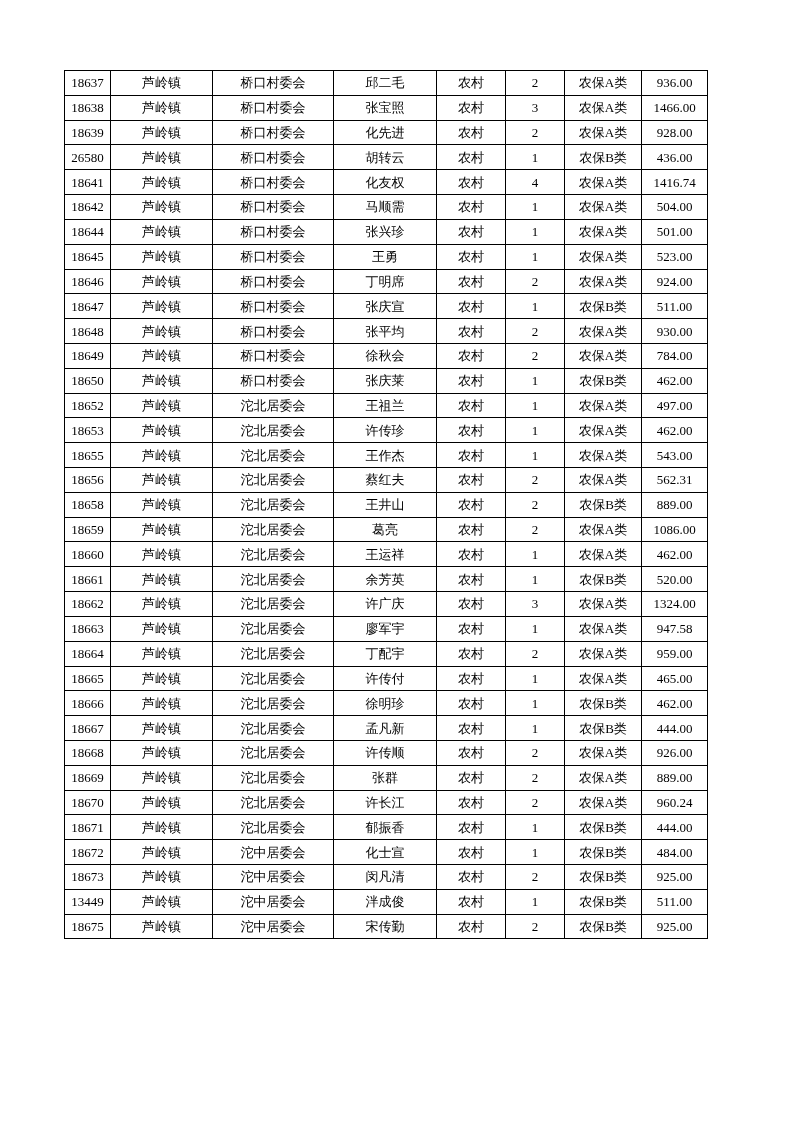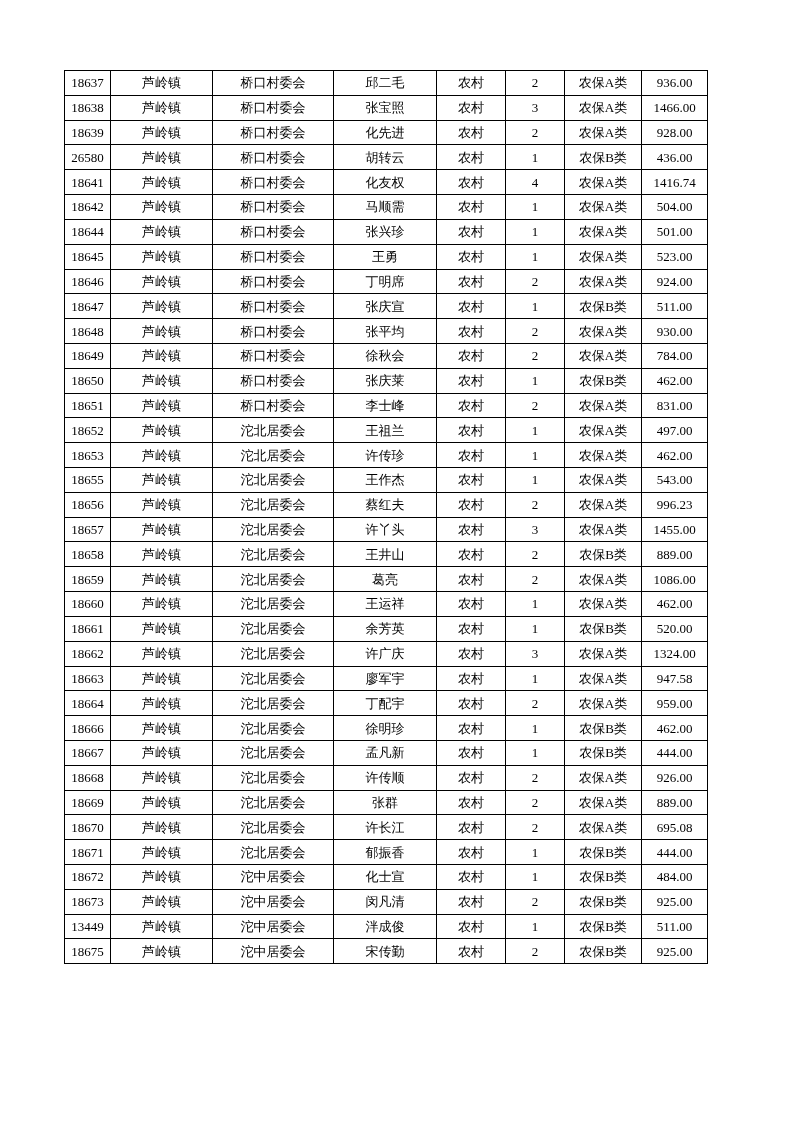--- a/index.html
+++ b/index.html
@@ -182,30 +182,20 @@
           <td>18650</td>
           <td>芦岭镇</td>
           <td>桥口村委会</td>
           <td>张庆莱</td>
           <td>农村</td>
           <td>1</td>
           <td>农保B类</td>
           <td>462.00</td>
         </tr>
         <tr>
-          <td>18651</td>
-          <td>芦岭镇</td>
-          <td>桥口村委会</td>
-          <td>李士峰</td>
-          <td>农村</td>
-          <td>2</td>
-          <td>农保A类</td>
-          <td>831.00</td>
-        </tr>
-        <tr>
           <td>18652</td>
           <td>芦岭镇</td>
           <td>沱北居委会</td>
           <td>王祖兰</td>
           <td>农村</td>
           <td>1</td>
           <td>农保A类</td>
           <td>497.00</td>
         </tr>
         <tr>
@@ -229,151 +219,151 @@
           <td>543.00</td>
         </tr>
         <tr>
           <td>18656</td>
           <td>芦岭镇</td>
           <td>沱北居委会</td>
           <td>蔡红夫</td>
           <td>农村</td>
           <td>2</td>
           <td>农保A类</td>
-          <td>996.23</td>
-        </tr>
-        <tr>
-          <td>18657</td>
-          <td>芦岭镇</td>
-          <td>沱北居委会</td>
-          <td>许丫头</td>
+          <td>562.31</td>
+        </tr>
+        <tr>
+          <td>18658</td>
+          <td>芦岭镇</td>
+          <td>沱北居委会</td>
+          <td>王井山</td>
+          <td>农村</td>
+          <td>2</td>
+          <td>农保B类</td>
+          <td>889.00</td>
+        </tr>
+        <tr>
+          <td>18659</td>
+          <td>芦岭镇</td>
+          <td>沱北居委会</td>
+          <td>葛亮</td>
+          <td>农村</td>
+          <td>2</td>
+          <td>农保A类</td>
+          <td>1086.00</td>
+        </tr>
+        <tr>
+          <td>18660</td>
+          <td>芦岭镇</td>
+          <td>沱北居委会</td>
+          <td>王运祥</td>
+          <td>农村</td>
+          <td>1</td>
+          <td>农保A类</td>
+          <td>462.00</td>
+        </tr>
+        <tr>
+          <td>18661</td>
+          <td>芦岭镇</td>
+          <td>沱北居委会</td>
+          <td>余芳英</td>
+          <td>农村</td>
+          <td>1</td>
+          <td>农保B类</td>
+          <td>520.00</td>
+        </tr>
+        <tr>
+          <td>18662</td>
+          <td>芦岭镇</td>
+          <td>沱北居委会</td>
+          <td>许广庆</td>
           <td>农村</td>
           <td>3</td>
           <td>农保A类</td>
-          <td>1455.00</td>
-        </tr>
-        <tr>
-          <td>18658</td>
-          <td>芦岭镇</td>
-          <td>沱北居委会</td>
-          <td>王井山</td>
-          <td>农村</td>
-          <td>2</td>
-          <td>农保B类</td>
+          <td>1324.00</td>
+        </tr>
+        <tr>
+          <td>18663</td>
+          <td>芦岭镇</td>
+          <td>沱北居委会</td>
+          <td>廖军宇</td>
+          <td>农村</td>
+          <td>1</td>
+          <td>农保A类</td>
+          <td>947.58</td>
+        </tr>
+        <tr>
+          <td>18664</td>
+          <td>芦岭镇</td>
+          <td>沱北居委会</td>
+          <td>丁配宇</td>
+          <td>农村</td>
+          <td>2</td>
+          <td>农保A类</td>
+          <td>959.00</td>
+        </tr>
+        <tr>
+          <td>18665</td>
+          <td>芦岭镇</td>
+          <td>沱北居委会</td>
+          <td>许传付</td>
+          <td>农村</td>
+          <td>1</td>
+          <td>农保A类</td>
+          <td>465.00</td>
+        </tr>
+        <tr>
+          <td>18666</td>
+          <td>芦岭镇</td>
+          <td>沱北居委会</td>
+          <td>徐明珍</td>
+          <td>农村</td>
+          <td>1</td>
+          <td>农保B类</td>
+          <td>462.00</td>
+        </tr>
+        <tr>
+          <td>18667</td>
+          <td>芦岭镇</td>
+          <td>沱北居委会</td>
+          <td>孟凡新</td>
+          <td>农村</td>
+          <td>1</td>
+          <td>农保B类</td>
+          <td>444.00</td>
+        </tr>
+        <tr>
+          <td>18668</td>
+          <td>芦岭镇</td>
+          <td>沱北居委会</td>
+          <td>许传顺</td>
+          <td>农村</td>
+          <td>2</td>
+          <td>农保A类</td>
+          <td>926.00</td>
+        </tr>
+        <tr>
+          <td>18669</td>
+          <td>芦岭镇</td>
+          <td>沱北居委会</td>
+          <td>张群</td>
+          <td>农村</td>
+          <td>2</td>
+          <td>农保A类</td>
           <td>889.00</td>
         </tr>
         <tr>
-          <td>18659</td>
-          <td>芦岭镇</td>
-          <td>沱北居委会</td>
-          <td>葛亮</td>
-          <td>农村</td>
-          <td>2</td>
-          <td>农保A类</td>
-          <td>1086.00</td>
-        </tr>
-        <tr>
-          <td>18660</td>
-          <td>芦岭镇</td>
-          <td>沱北居委会</td>
-          <td>王运祥</td>
-          <td>农村</td>
-          <td>1</td>
-          <td>农保A类</td>
-          <td>462.00</td>
-        </tr>
-        <tr>
-          <td>18661</td>
-          <td>芦岭镇</td>
-          <td>沱北居委会</td>
-          <td>余芳英</td>
-          <td>农村</td>
-          <td>1</td>
-          <td>农保B类</td>
-          <td>520.00</td>
-        </tr>
-        <tr>
-          <td>18662</td>
-          <td>芦岭镇</td>
-          <td>沱北居委会</td>
-          <td>许广庆</td>
-          <td>农村</td>
-          <td>3</td>
-          <td>农保A类</td>
-          <td>1324.00</td>
-        </tr>
-        <tr>
-          <td>18663</td>
-          <td>芦岭镇</td>
-          <td>沱北居委会</td>
-          <td>廖军宇</td>
-          <td>农村</td>
-          <td>1</td>
-          <td>农保A类</td>
-          <td>947.58</td>
-        </tr>
-        <tr>
-          <td>18664</td>
-          <td>芦岭镇</td>
-          <td>沱北居委会</td>
-          <td>丁配宇</td>
-          <td>农村</td>
-          <td>2</td>
-          <td>农保A类</td>
-          <td>959.00</td>
-        </tr>
-        <tr>
-          <td>18666</td>
-          <td>芦岭镇</td>
-          <td>沱北居委会</td>
-          <td>徐明珍</td>
-          <td>农村</td>
-          <td>1</td>
-          <td>农保B类</td>
-          <td>462.00</td>
-        </tr>
-        <tr>
-          <td>18667</td>
-          <td>芦岭镇</td>
-          <td>沱北居委会</td>
-          <td>孟凡新</td>
-          <td>农村</td>
-          <td>1</td>
-          <td>农保B类</td>
-          <td>444.00</td>
-        </tr>
-        <tr>
-          <td>18668</td>
-          <td>芦岭镇</td>
-          <td>沱北居委会</td>
-          <td>许传顺</td>
-          <td>农村</td>
-          <td>2</td>
-          <td>农保A类</td>
-          <td>926.00</td>
-        </tr>
-        <tr>
-          <td>18669</td>
-          <td>芦岭镇</td>
-          <td>沱北居委会</td>
-          <td>张群</td>
-          <td>农村</td>
-          <td>2</td>
-          <td>农保A类</td>
-          <td>889.00</td>
-        </tr>
-        <tr>
           <td>18670</td>
           <td>芦岭镇</td>
           <td>沱北居委会</td>
           <td>许长江</td>
           <td>农村</td>
           <td>2</td>
           <td>农保A类</td>
-          <td>695.08</td>
+          <td>960.24</td>
         </tr>
         <tr>
           <td>18671</td>
           <td>芦岭镇</td>
           <td>沱北居委会</td>
           <td>郁振香</td>
           <td>农村</td>
           <td>1</td>
           <td>农保B类</td>
           <td>444.00</td>

